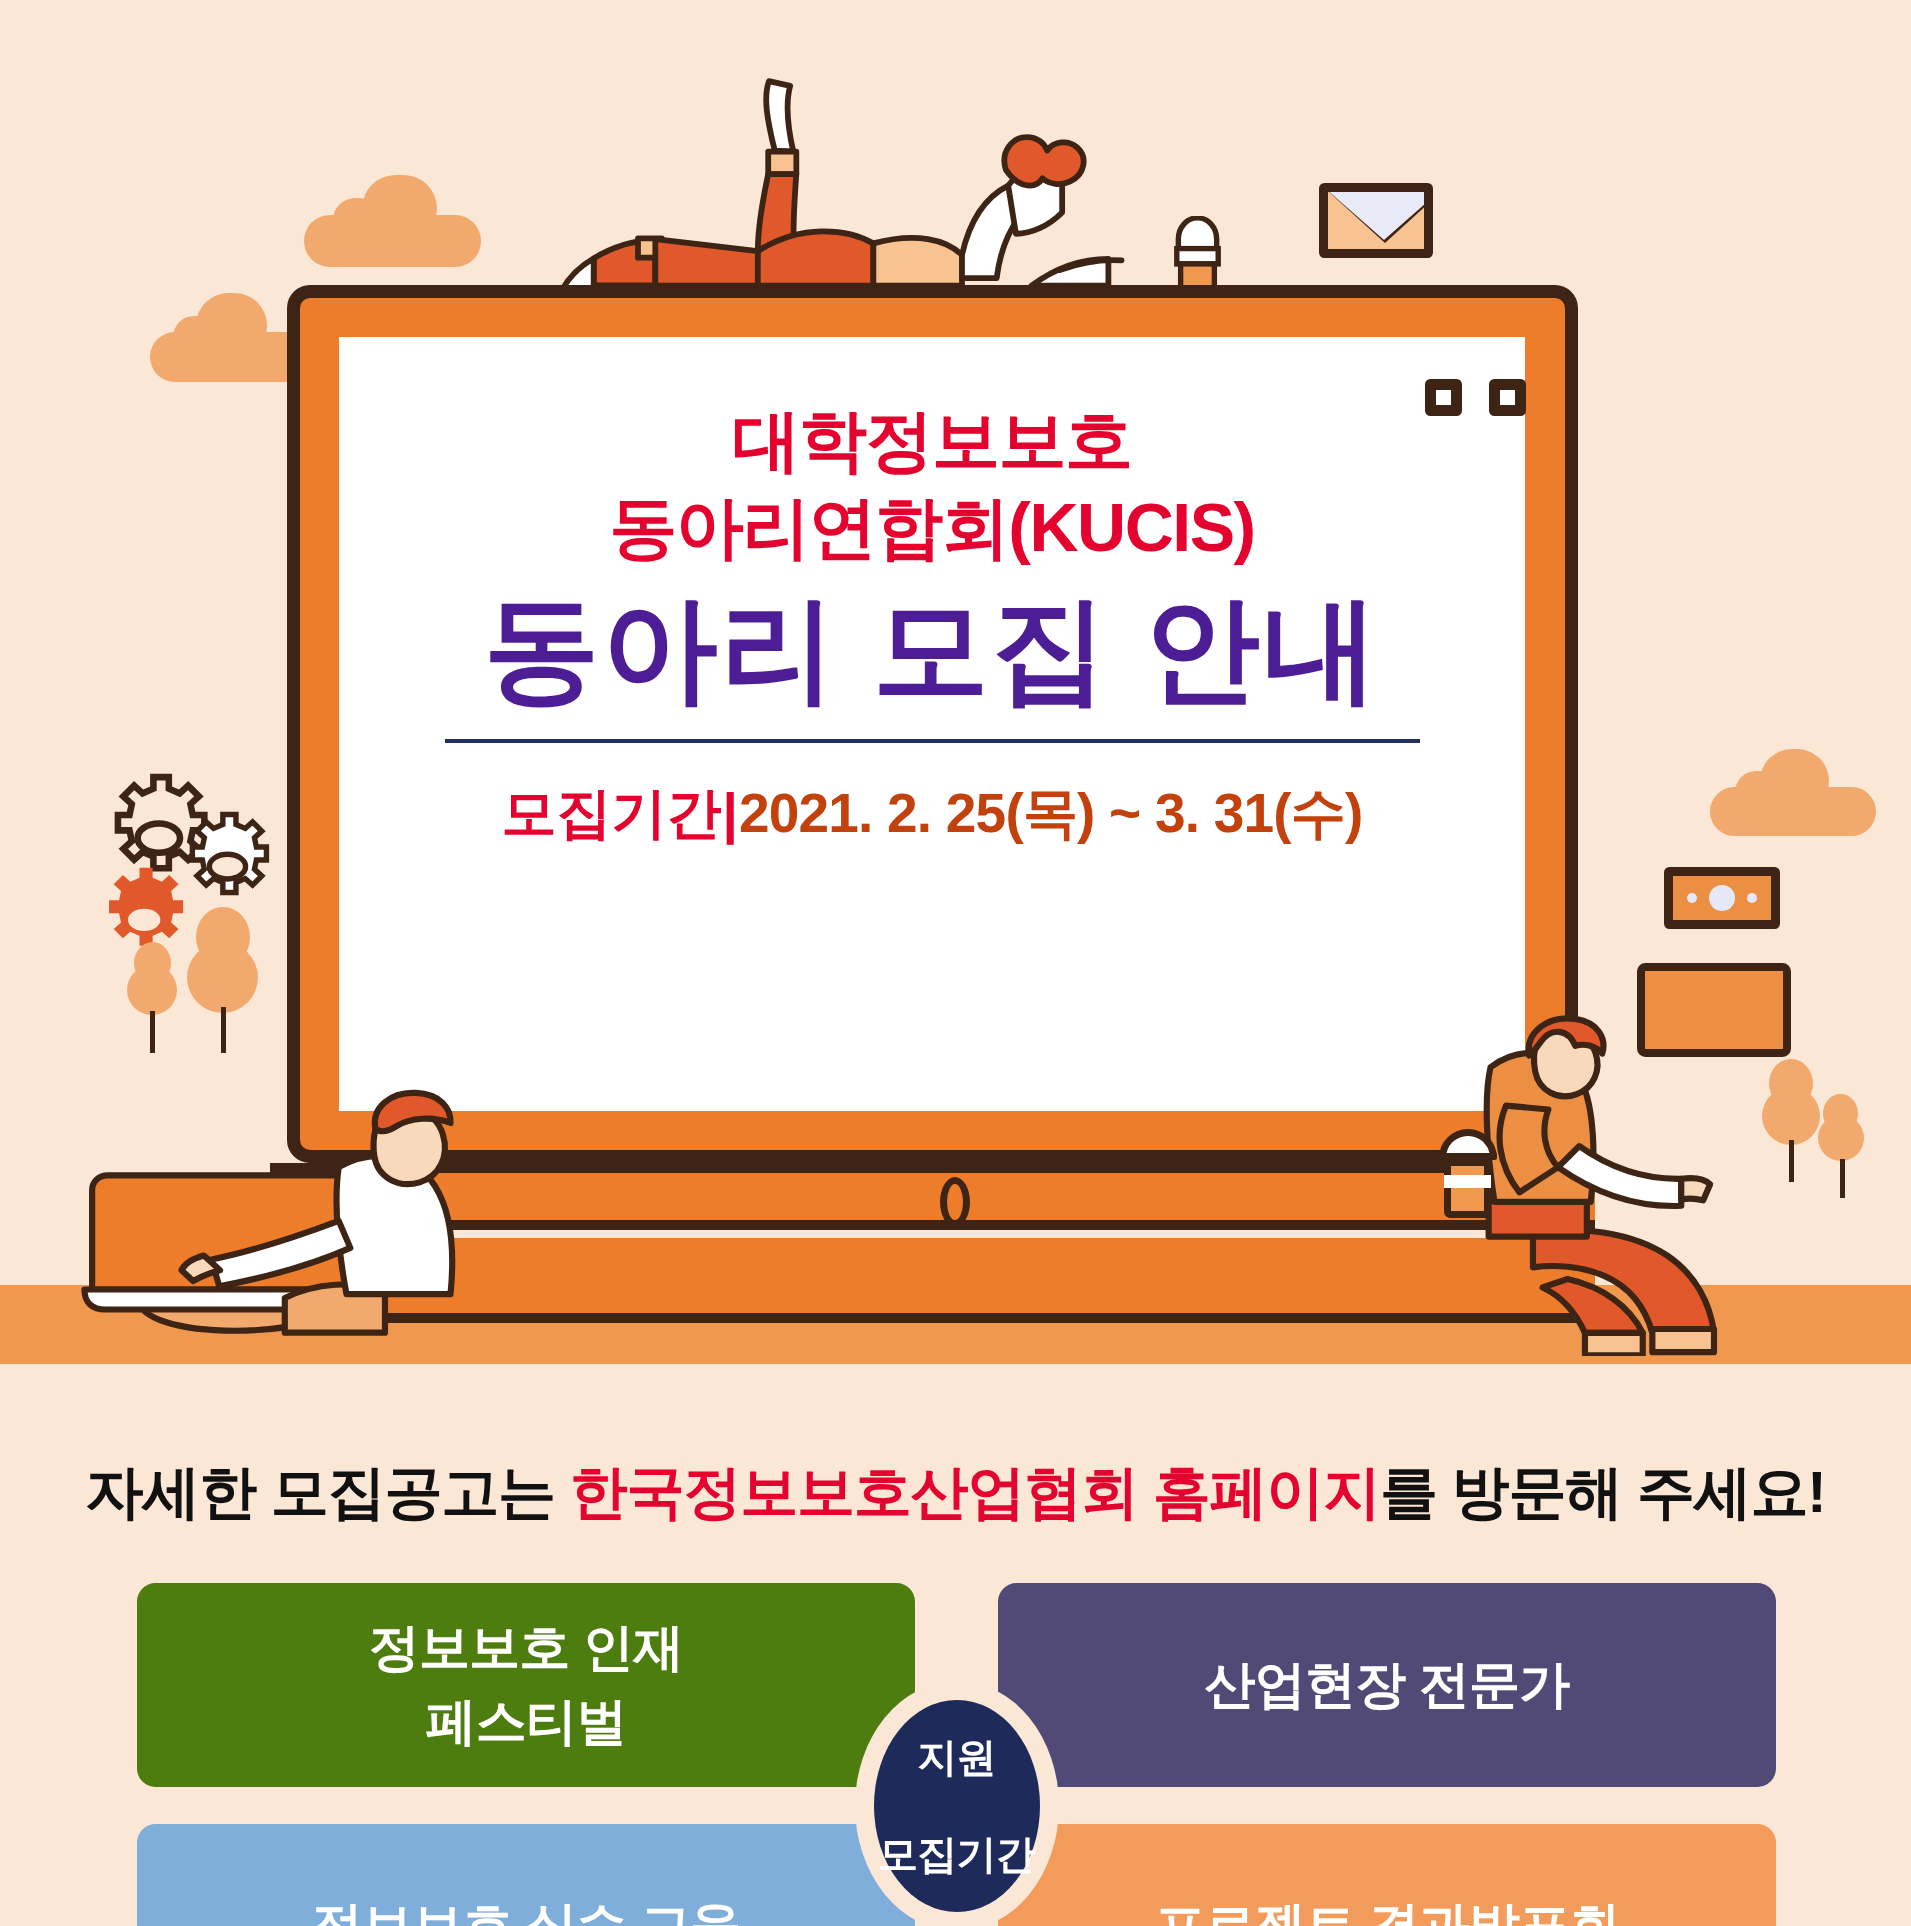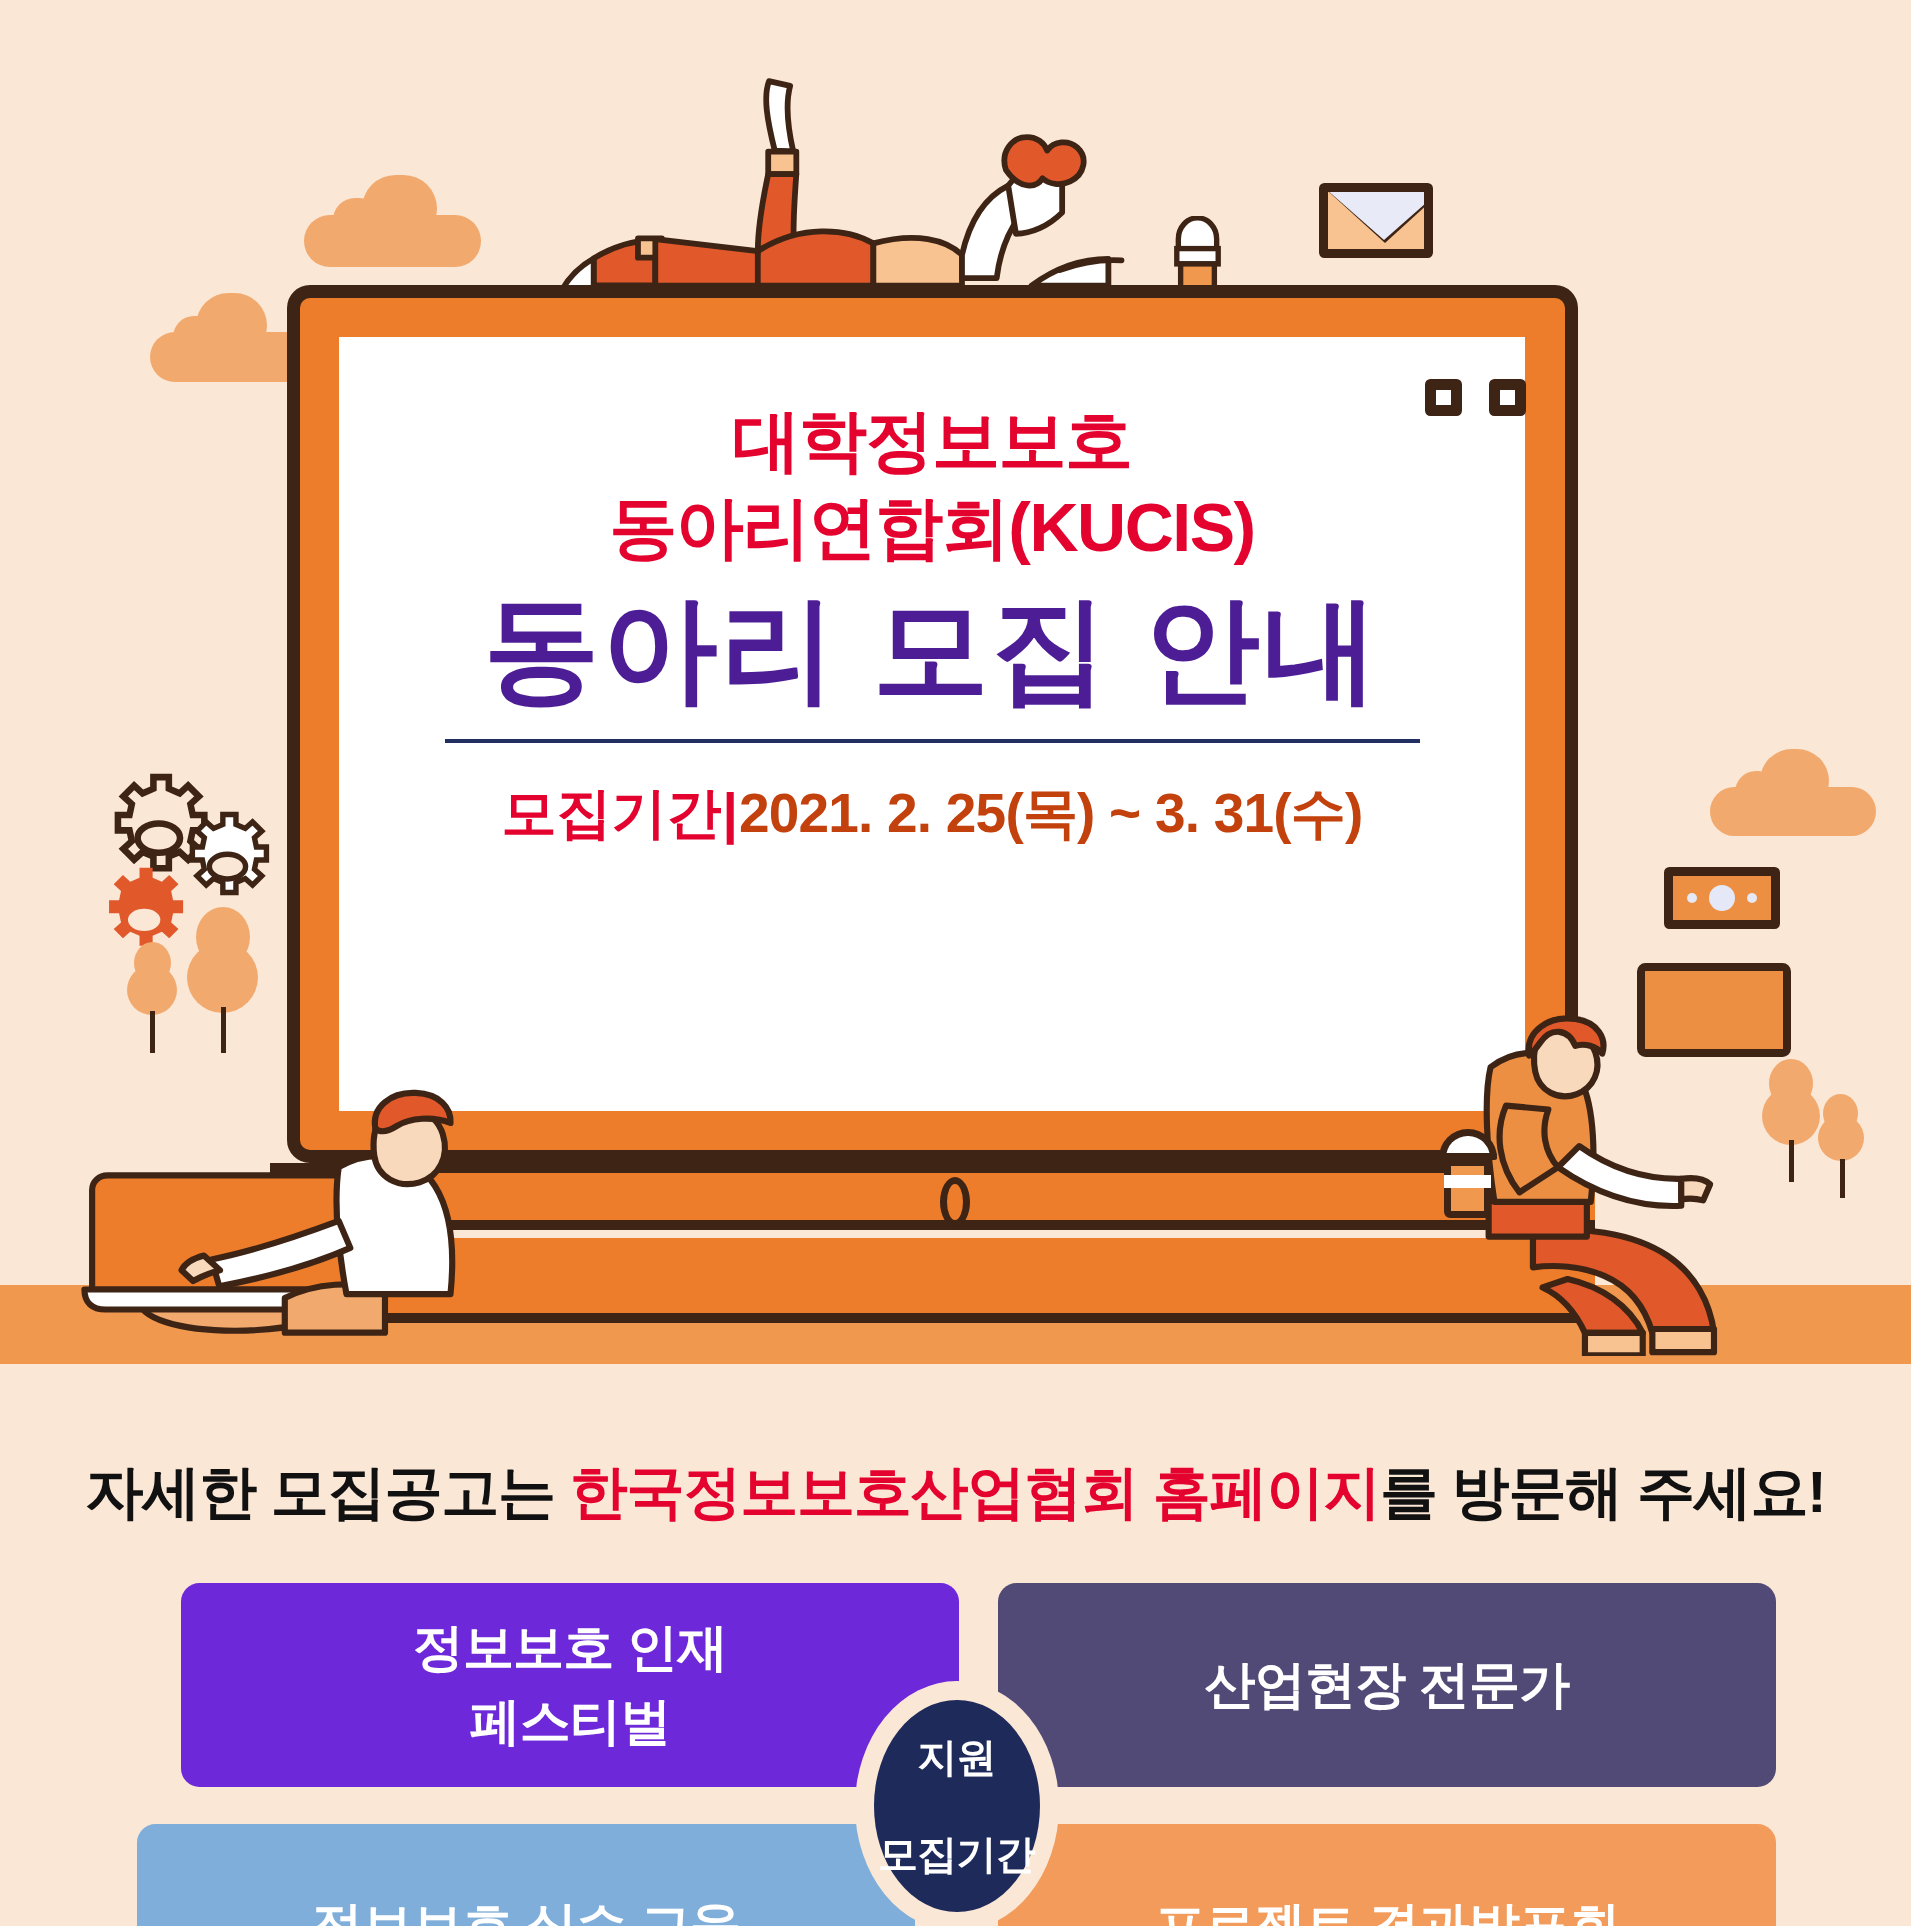--- a/index.html
+++ b/index.html
@@ -149,21 +149,21 @@
   
   .prog{
     position:absolute; left:137px; top:1583px; width:1639px; height:445px;
   }
   .pbox{
     position:absolute; border-radius:18.5px; color:#FFFFFF;
     display:flex; flex-direction:column; align-items:center; justify-content:center;
     font-weight:bold; font-size:51px; line-height:1.45; letter-spacing:-0.8px;
     text-align:center;
   }
-  .pbox.tl{ left:0;    top:0;   width:778px; height:204px; background:#6d28d9;margin-left:44px; }
+  .pbox.tl{ left:0;    top:0;   width:778px; height:204px; background:#4d7c0f; }
   .pbox.tr{ left:861px; top:0; width:778px; height:204px; background:#514A76; }
   .pbox.bl{ left:0;    top:241px; width:778px; height:204px; background:#7FAEDA; }
   .pbox.br{ left:861px; top:241px; width:778px; height:204px; background:#F29B5A; }
   .hub-ring{
     position:absolute; left:50%; top:50%; transform:translate(-50%,-50%);
     width:204px; height:250px; border-radius:50%; background:#FBE7D6;
   }
   .hub{
     position:absolute; left:50%; top:50%; transform:translate(-50%,-50%);
     width:166px; height:212px; border-radius:50%; background:#1E2A5A;

